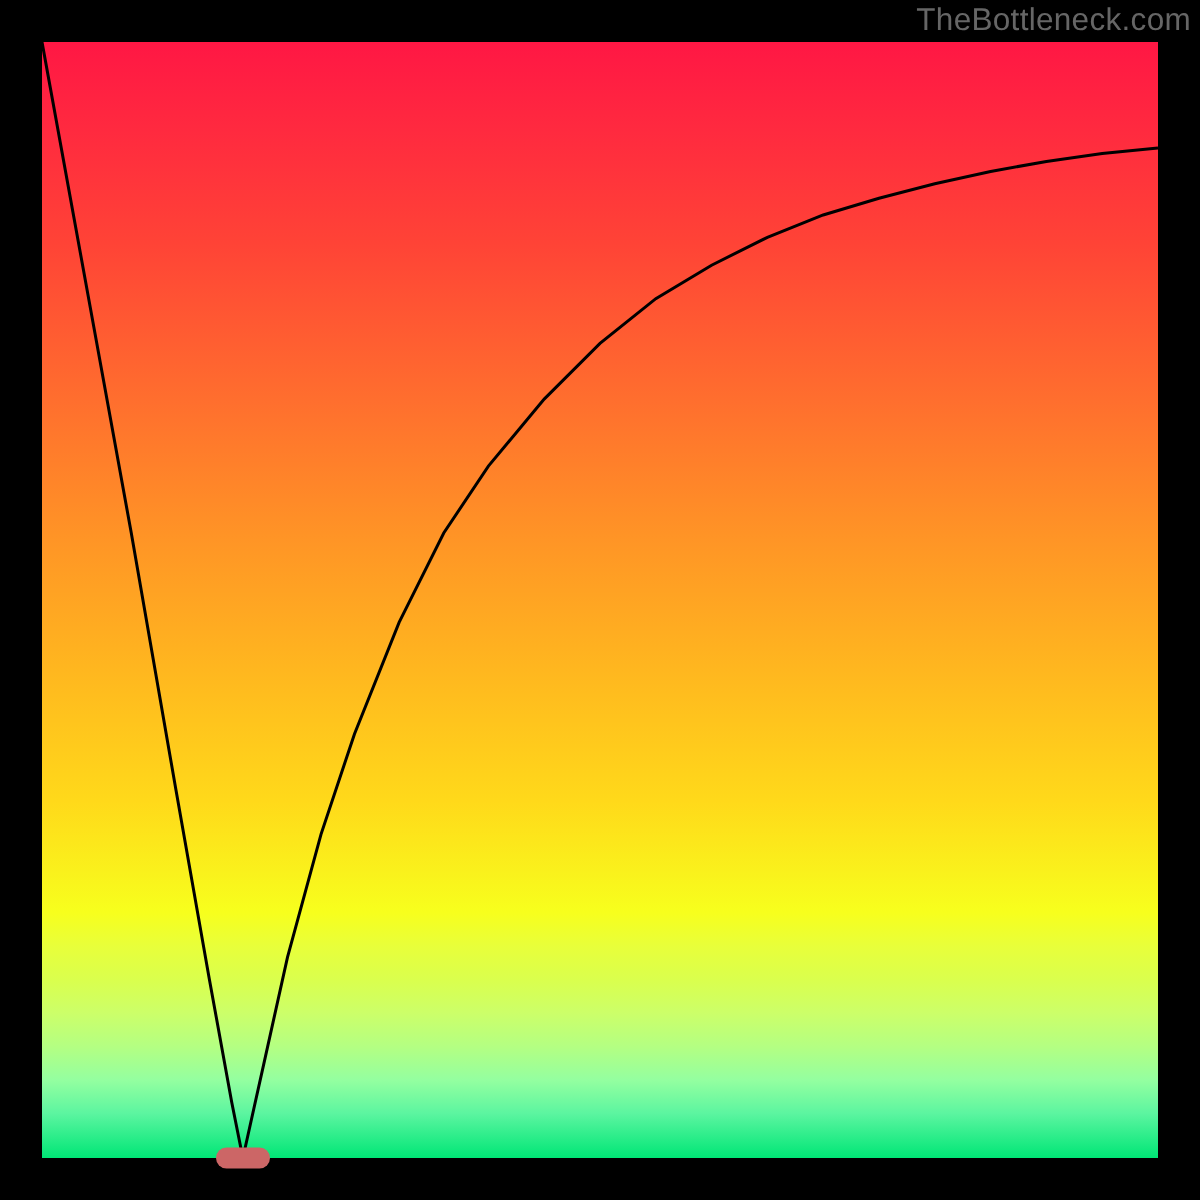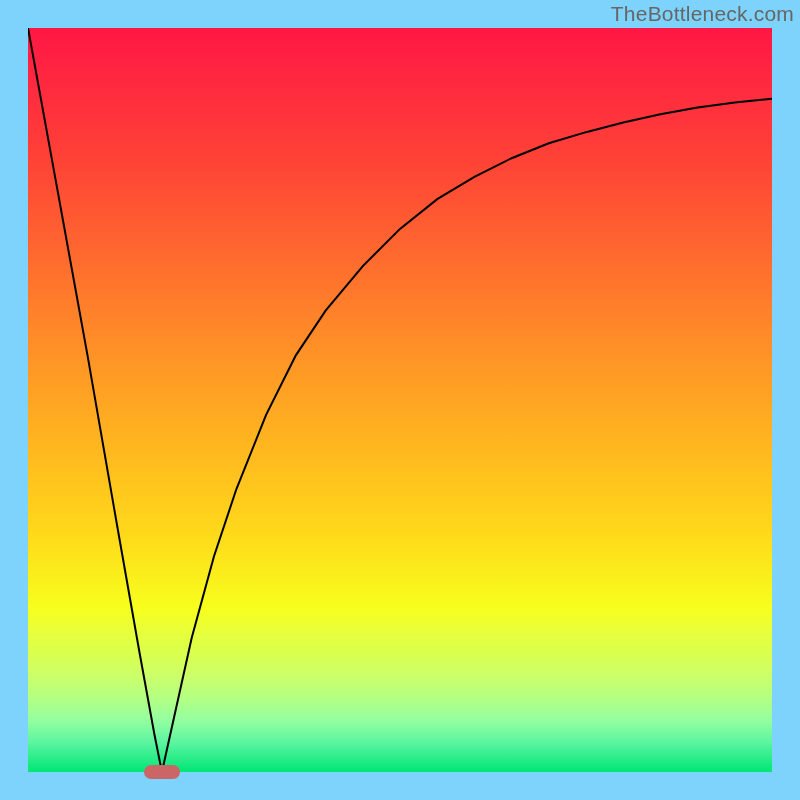--- a/index.html
+++ b/index.html
@@ -7,21 +7,21 @@
     padding: 0;
     width: 800px;
     height: 800px;
     overflow: hidden;
     font-family: Arial, Helvetica, sans-serif;
   }
   .frame {
     position: relative;
     width: 800px;
     height: 800px;
-    background: #7dd3fc;
+    background: #000000;
   }
   .plot-area {
     position: absolute;
     left: 28px;
     top: 28px;
     width: 744px;
     height: 744px;
     background: linear-gradient(to bottom,
       #ff1744 0%,
       #ff2a3f 8%,

